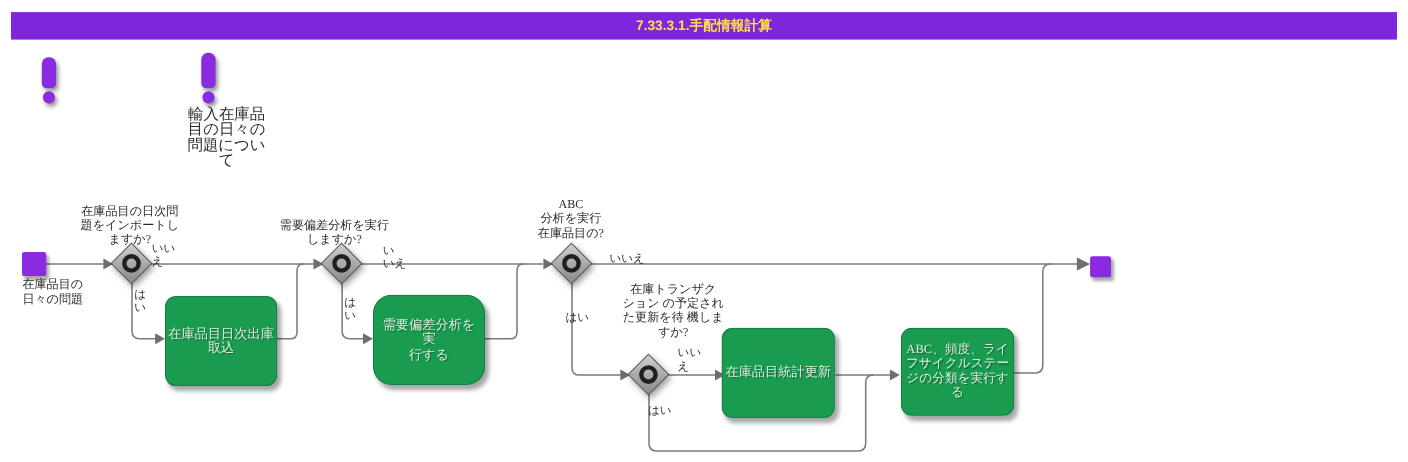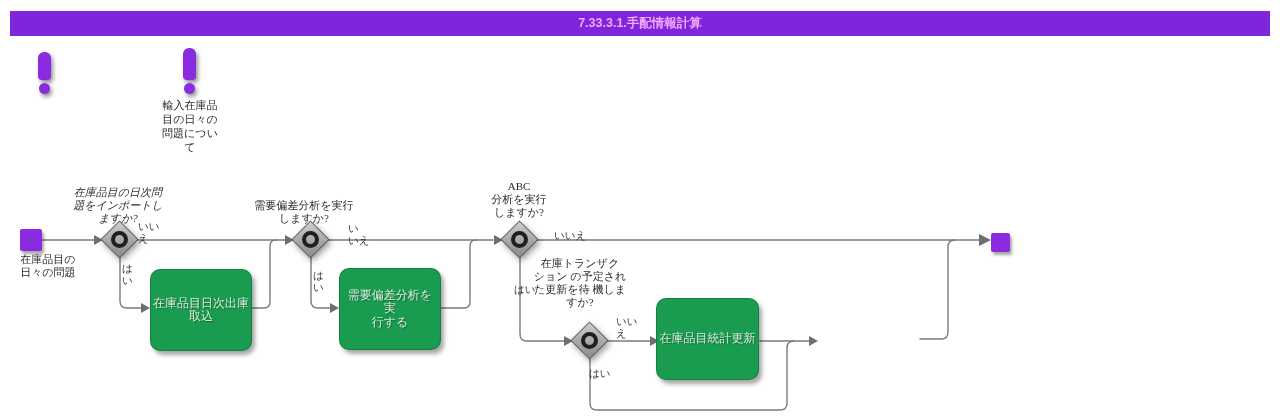--- a/index.html
+++ b/index.html
@@ -5,21 +5,21 @@
   :root{
     --titlebar:#7E26DB; --node:#8A2BE2; --task:#199C50;
     --tasktext:#DFECDF; --line:#7B7B7B; --text:#2B2B2B;
   }
   html,body{margin:0;padding:0;background:#fff;}
   #stage{position:relative;width:1280px;height:420px;background:#fff;overflow:hidden;
          font-family:"Liberation Serif",serif;color:var(--text);}
   .abs{position:absolute;}
   .titlebar{left:10px;top:11px;width:1260px;height:25px;background:var(--titlebar);
             display:flex;align-items:center;justify-content:center;}
-  .titlebar span{color:#f0abfc;font-family:"Liberation Sans",sans-serif;font-size:12.5px;font-weight:bold;}
+  .titlebar span{color:#fde047;font-family:"Liberation Sans",sans-serif;font-size:12.5px;font-weight:bold;}
   .lbl{white-space:pre-line;text-align:center;font-size:11px;line-height:13px;z-index:2;}
   .small-lbl{white-space:pre-line;font-size:10.5px;line-height:11.5px;z-index:2;}
   .excl{display:flex;flex-direction:column;align-items:center;
         filter:drop-shadow(2px 3px 2px rgba(110,110,110,0.75));z-index:2;}
   .excl .bar{width:13px;height:28px;background:var(--node);border-radius:6px 6px 4px 4px;}
   .excl .dot{width:11px;height:11px;background:var(--node);border-radius:50%;margin-top:3px;}
   .event-square{background:var(--node);border-radius:2px;box-shadow:2px 3px 3px rgba(0,0,0,0.35);z-index:1;}
   .task{background:var(--task);border:1px solid rgba(0,0,0,0.18);border-radius:10px;
         box-shadow:3px 4px 4px rgba(0,0,0,0.35);display:flex;align-items:center;justify-content:center;
         z-index:1;}
@@ -73,34 +73,34 @@
 
   <div class="abs excl" style="left:38px;top:52px;">
     <div class="bar"></div>
     <div class="dot"></div>
   </div>
 
   <div class="abs excl" style="left:183px;top:48px;">
     <div class="bar" style="height:32px;"></div>
     <div class="dot"></div>
   </div>
-  <div class="abs lbl" style="left:150px;top:98px;width:80px;font-size:11px;line-height:14px;">輸入在庫品
+  <div class="abs lbl" style="left:166px;top:98px;width:80px;font-size:14px;line-height:14px;font-family:Liberation Mono, monospace;">輸入在庫品
 目の日々の
 問題につい
 て</div>
 
   <div class="abs event-square" style="left:20px;top:229px;width:22px;height:22px;"></div>
   <div class="abs lbl" style="left:6px;top:253px;width:84px;">在庫品目の
 日々の問題</div>
 
   <div class="abs gw" style="left:102px;top:222px;">
     <div class="diamond"></div>
     <div class="ring"></div>
   </div>
-  <div class="abs lbl" style="left:68px;top:186px;width:100px;font-style:italic;">在庫品目の日次問
+  <div class="abs lbl" style="left:68px;top:186px;width:100px;">在庫品目の日次問
 題をインポートし
 ますか?</div>
   <div class="abs small-lbl" style="left:138px;top:221px;width:28px;">いい
 え</div>
   <div class="abs small-lbl" style="left:122px;top:263px;width:14px;">は
 い</div>
 
   <div class="abs task" style="left:150px;top:269px;width:100px;height:80px;">
     <div class="tlbl">在庫品目日次出庫
 取込</div>
@@ -110,47 +110,53 @@
     <div class="diamond"></div>
     <div class="ring"></div>
   </div>
   <div class="abs lbl" style="left:254px;top:199px;width:100px;">需要偏差分析を実行
 しますか?</div>
   <div class="abs small-lbl" style="left:348px;top:223px;width:28px;">い
 いえ</div>
   <div class="abs small-lbl" style="left:313px;top:270px;width:14px;">は
 い</div>
 
-  <div class="abs task" style="left:339px;top:268px;width:100px;height:80px;">
+  <div class="abs task" style="left:339px;top:268px;width:100px;height:80px;border-radius:17px;">
     <div class="tlbl">需要偏差分析を実
 行する</div>
   </div>
 
   <div class="abs gw" style="left:502px;top:222px;">
     <div class="diamond"></div>
     <div class="ring"></div>
   </div>
   <div class="abs lbl" style="left:469px;top:180px;width:100px;">ABC
 分析を実行
-しますか?</div>
+在庫品目の?</div>
   <div class="abs small-lbl" style="left:554px;top:230px;width:34px;">いいえ</div>
   <div class="abs small-lbl" style="left:514px;top:284px;width:24px;">はい</div>
 
   <div class="abs gw" style="left:572px;top:323px;">
     <div class="diamond"></div>
     <div class="ring"></div>
   </div>
-  <div class="abs lbl" style="left:528px;top:257px;width:104px;">在庫トランザク
+  <div class="abs lbl" style="left:560px;top:257px;width:104px;">在庫トランザク
 ション の予定され
 た更新を待 機しま
 すか?</div>
   <div class="abs small-lbl" style="left:616px;top:316px;width:28px;">いい
 え</div>
   <div class="abs small-lbl" style="left:589px;top:368px;width:24px;">はい</div>
 
   <div class="abs task" style="left:656px;top:298px;width:101px;height:80px;">
     <div class="tlbl">在庫品目統計更新</div>
   </div>
 
+  <div class="abs task" style="left:819px;top:298px;width:101px;height:78px;">
+    <div class="tlbl" style="font-size:11.5px;line-height:13px;">ABC、頻度、ライ
+フサイクルステー
+ジの分類を実行す
+る</div>
+  </div>
 
   <div class="abs event-square" style="left:991px;top:233px;width:19px;height:19px;"></div>
 
 </div>
 
 </body></html>

